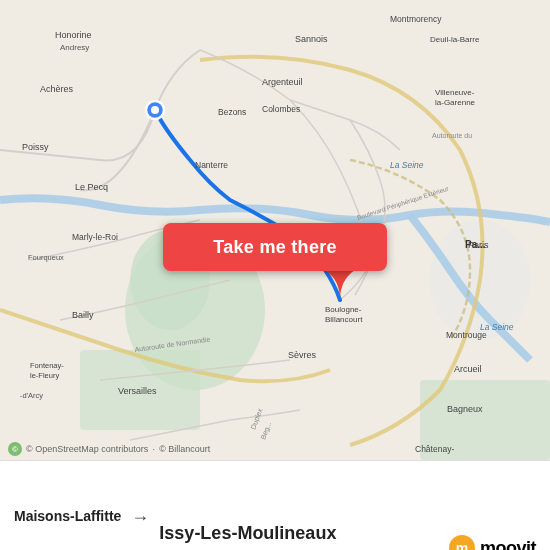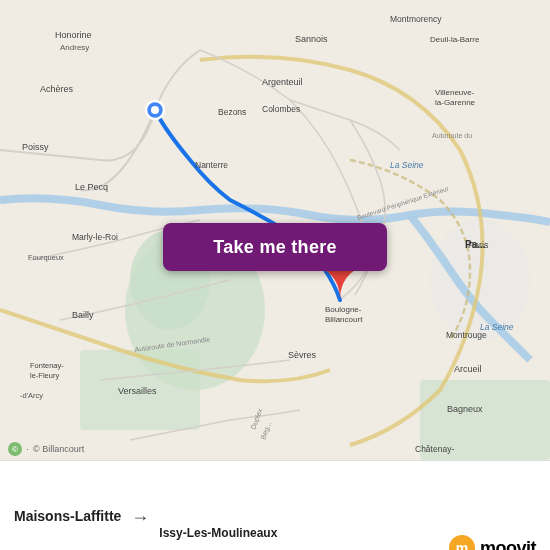--- a/index.html
+++ b/index.html
@@ -34,21 +34,21 @@
       height: 100%;
     }
 
     
     #take-me-there-btn {
       position: absolute;
       top: 223px;
       left: 163px;
       width: 224px;
       height: 48px;
-      background: #701a75;
+      background: #ef4444;
       border-radius: 8px;
       border: none;
       cursor: pointer;
       display: flex;
       align-items: center;
       justify-content: center;
       box-shadow: 0 2px 8px rgba(0,0,0,0.35);
     }
 
     #take-me-there-btn span {
@@ -83,21 +83,21 @@
       color: #222;
     }
 
     #arrow-icon {
       margin: 0 10px;
       color: #444;
       font-size: 18px;
     }
 
     #destination-label {
-      font-size: 12px;
+      font-size: 18px;
       font-weight: 600;
       color: #222;
       margin-top: 35px;
     }
 
     
     #attribution {
       position: absolute;
       bottom: 4px;
       left: 8px;
@@ -236,20 +236,21 @@
     </svg>
 
     
     <button id="take-me-there-btn">
       <span>Take me there</span>
     </button>
 
     
     <div id="attribution">
       <span class="osm-logo">©</span>
+      <span>© OpenStreetMap contributors</span>
       <span>·</span>
       <span>© Billancourt</span>
     </div>
   </div>
 
   <div id="bottom-bar">
     <div id="route-info">
       <span id="origin-label">Maisons-Laffitte</span>
       <span id="arrow-icon">→</span>
       <span id="destination-label">Issy-Les-Moulineaux</span>

